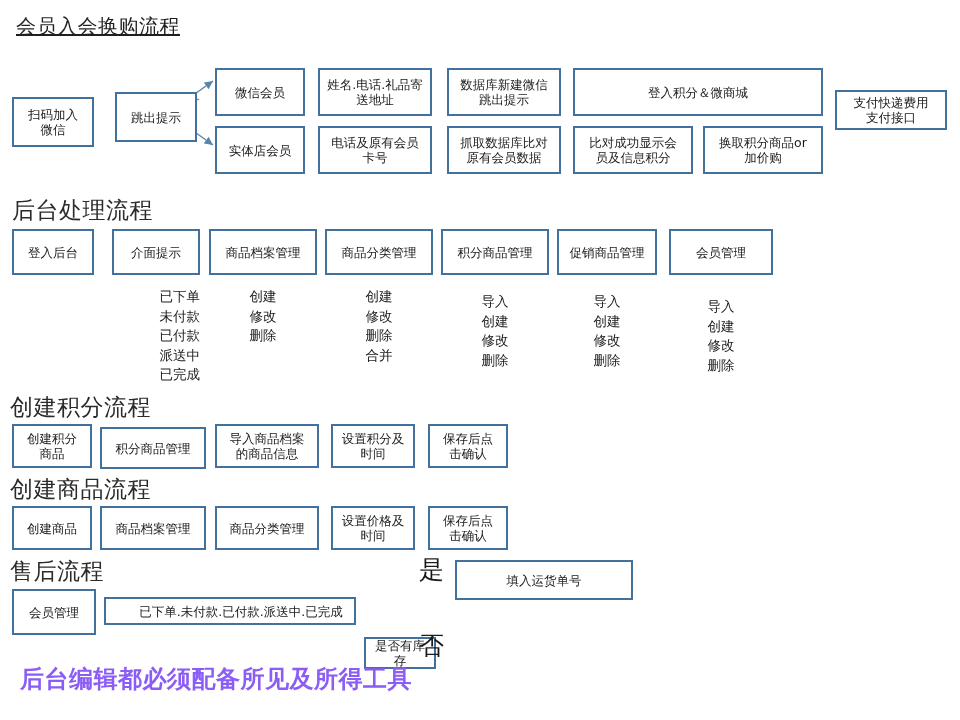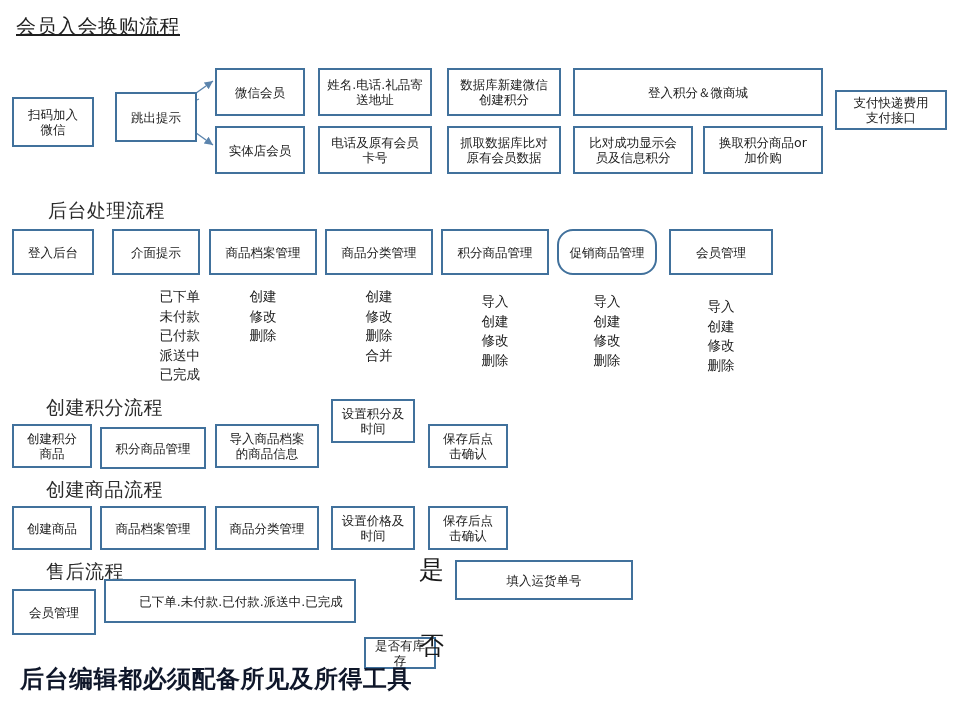--- a/index.html
+++ b/index.html
@@ -16,41 +16,40 @@
     color: #1a1a1a;
   }
   #canvas {
     position: absolute;
     left: 0; top: 0;
     width: 960px;
     height: 720px;
   }
   .sec-title {
     position: absolute;
-    font-size: 19px;
+    font-size: 23px;
     line-height: 22px;
     color: #2b2b2b;
     white-space: nowrap;
     letter-spacing: 0.5px;
-    margin-left: 36px;
   }
   .main-title {
     position: absolute;
     font-size: 20px;
     line-height: 24px;
     color: #1f1f1f;
     white-space: nowrap;
     letter-spacing: 0.5px;
   }
   .footer-note {
     position: absolute;
     font-size: 24px;
     line-height: 30px;
     font-weight: bold;
-    color: #0f172a;
+    color: #8b5cf6;
     white-space: nowrap;
     letter-spacing: 0.5px;
   }
   .node {
     position: absolute;
     box-sizing: border-box;
     border: 2px solid #41719C;
     background: #ffffff;
     display: flex;
     align-items: center;
@@ -117,21 +116,21 @@
 
   <div class="node" style="left:215px; top:68px; width:90px; height:48px;">
     <span style="white-space:pre-line">微信会员</span>
   </div>
   <div class="node" style="left:318px; top:68px; width:114px; height:48px;">
     <span style="white-space:pre-line">姓名.电话.礼品寄
 送地址</span>
   </div>
   <div class="node" style="left:447px; top:68px; width:114px; height:48px;">
     <span style="white-space:pre-line">数据库新建微信
-创建积分</span>
+跳出提示</span>
   </div>
   <div class="node" style="left:573px; top:68px; width:250px; height:48px;">
     <span style="white-space:pre-line">登入积分＆微商城</span>
   </div>
   <div class="node" style="left:835px; top:90px; width:112px; height:40px;">
     <span style="white-space:pre-line">支付快递费用
 支付接口</span>
   </div>
 
   <div class="node" style="left:215px; top:126px; width:90px; height:48px;">
@@ -164,21 +163,21 @@
   </div>
   <div class="node" style="left:209px; top:229px; width:108px; height:46px;">
     <span style="white-space:pre-line">商品档案管理</span>
   </div>
   <div class="node" style="left:325px; top:229px; width:108px; height:46px;">
     <span style="white-space:pre-line">商品分类管理</span>
   </div>
   <div class="node" style="left:441px; top:229px; width:108px; height:46px;">
     <span style="white-space:pre-line">积分商品管理</span>
   </div>
-  <div class="node" style="left:557px; top:229px; width:100px; height:46px;border-radius:16px;">
+  <div class="node" style="left:557px; top:229px; width:100px; height:46px;">
     <span style="white-space:pre-line">促销商品管理</span>
   </div>
   <div class="node" style="left:669px; top:229px; width:104px; height:46px;">
     <span style="white-space:pre-line">会员管理</span>
   </div>
 
   <div class="sublist" style="left:112px; top:287px; width:88px;text-align:right;">已下单
 未付款
 已付款
 派送中
@@ -209,21 +208,21 @@
     <span style="white-space:pre-line">创建积分
 商品</span>
   </div>
   <div class="node" style="left:100px; top:427px; width:106px; height:42px;">
     <span style="white-space:pre-line">积分商品管理</span>
   </div>
   <div class="node" style="left:215px; top:424px; width:104px; height:44px;">
     <span style="white-space:pre-line">导入商品档案
 的商品信息</span>
   </div>
-  <div class="node" style="left:331px; top:399px; width:84px; height:44px;">
+  <div class="node" style="left:331px; top:424px; width:84px; height:44px;">
     <span style="white-space:pre-line">设置积分及
 时间</span>
   </div>
   <div class="node" style="left:428px; top:424px; width:80px; height:44px;">
     <span style="white-space:pre-line">保存后点
 击确认</span>
   </div>
 
   <div class="sec-title" style="left:10px; top:478px;">创建商品流程</div>
 
@@ -243,21 +242,21 @@
   <div class="node" style="left:428px; top:506px; width:80px; height:44px;">
     <span style="white-space:pre-line">保存后点
 击确认</span>
   </div>
 
   <div class="sec-title" style="left:10px; top:560px;">售后流程</div>
 
   <div class="node" style="left:12px; top:589px; width:84px; height:46px;">
     <span style="white-space:pre-line">会员管理</span>
   </div>
-  <div class="node" style="left:104px; top:579px; width:252px; height:44px;padding-left:25px;">
+  <div class="node" style="left:104px; top:597px; width:252px; height:28px;padding-left:25px;">
     <span style="white-space:pre-line">已下单.未付款.已付款.派送中.已完成</span>
   </div>
   <div class="node" style="left:364px; top:589px; width:72px; height:32px;margin-top:48px;">
     <span style="white-space:pre-line">是否有库
 存</span>
   </div>
 
   <div class="branch-label" style="left:419px; top:556px;">是</div>
   <div class="branch-label" style="left:419px; top:632px;">否</div>
 

